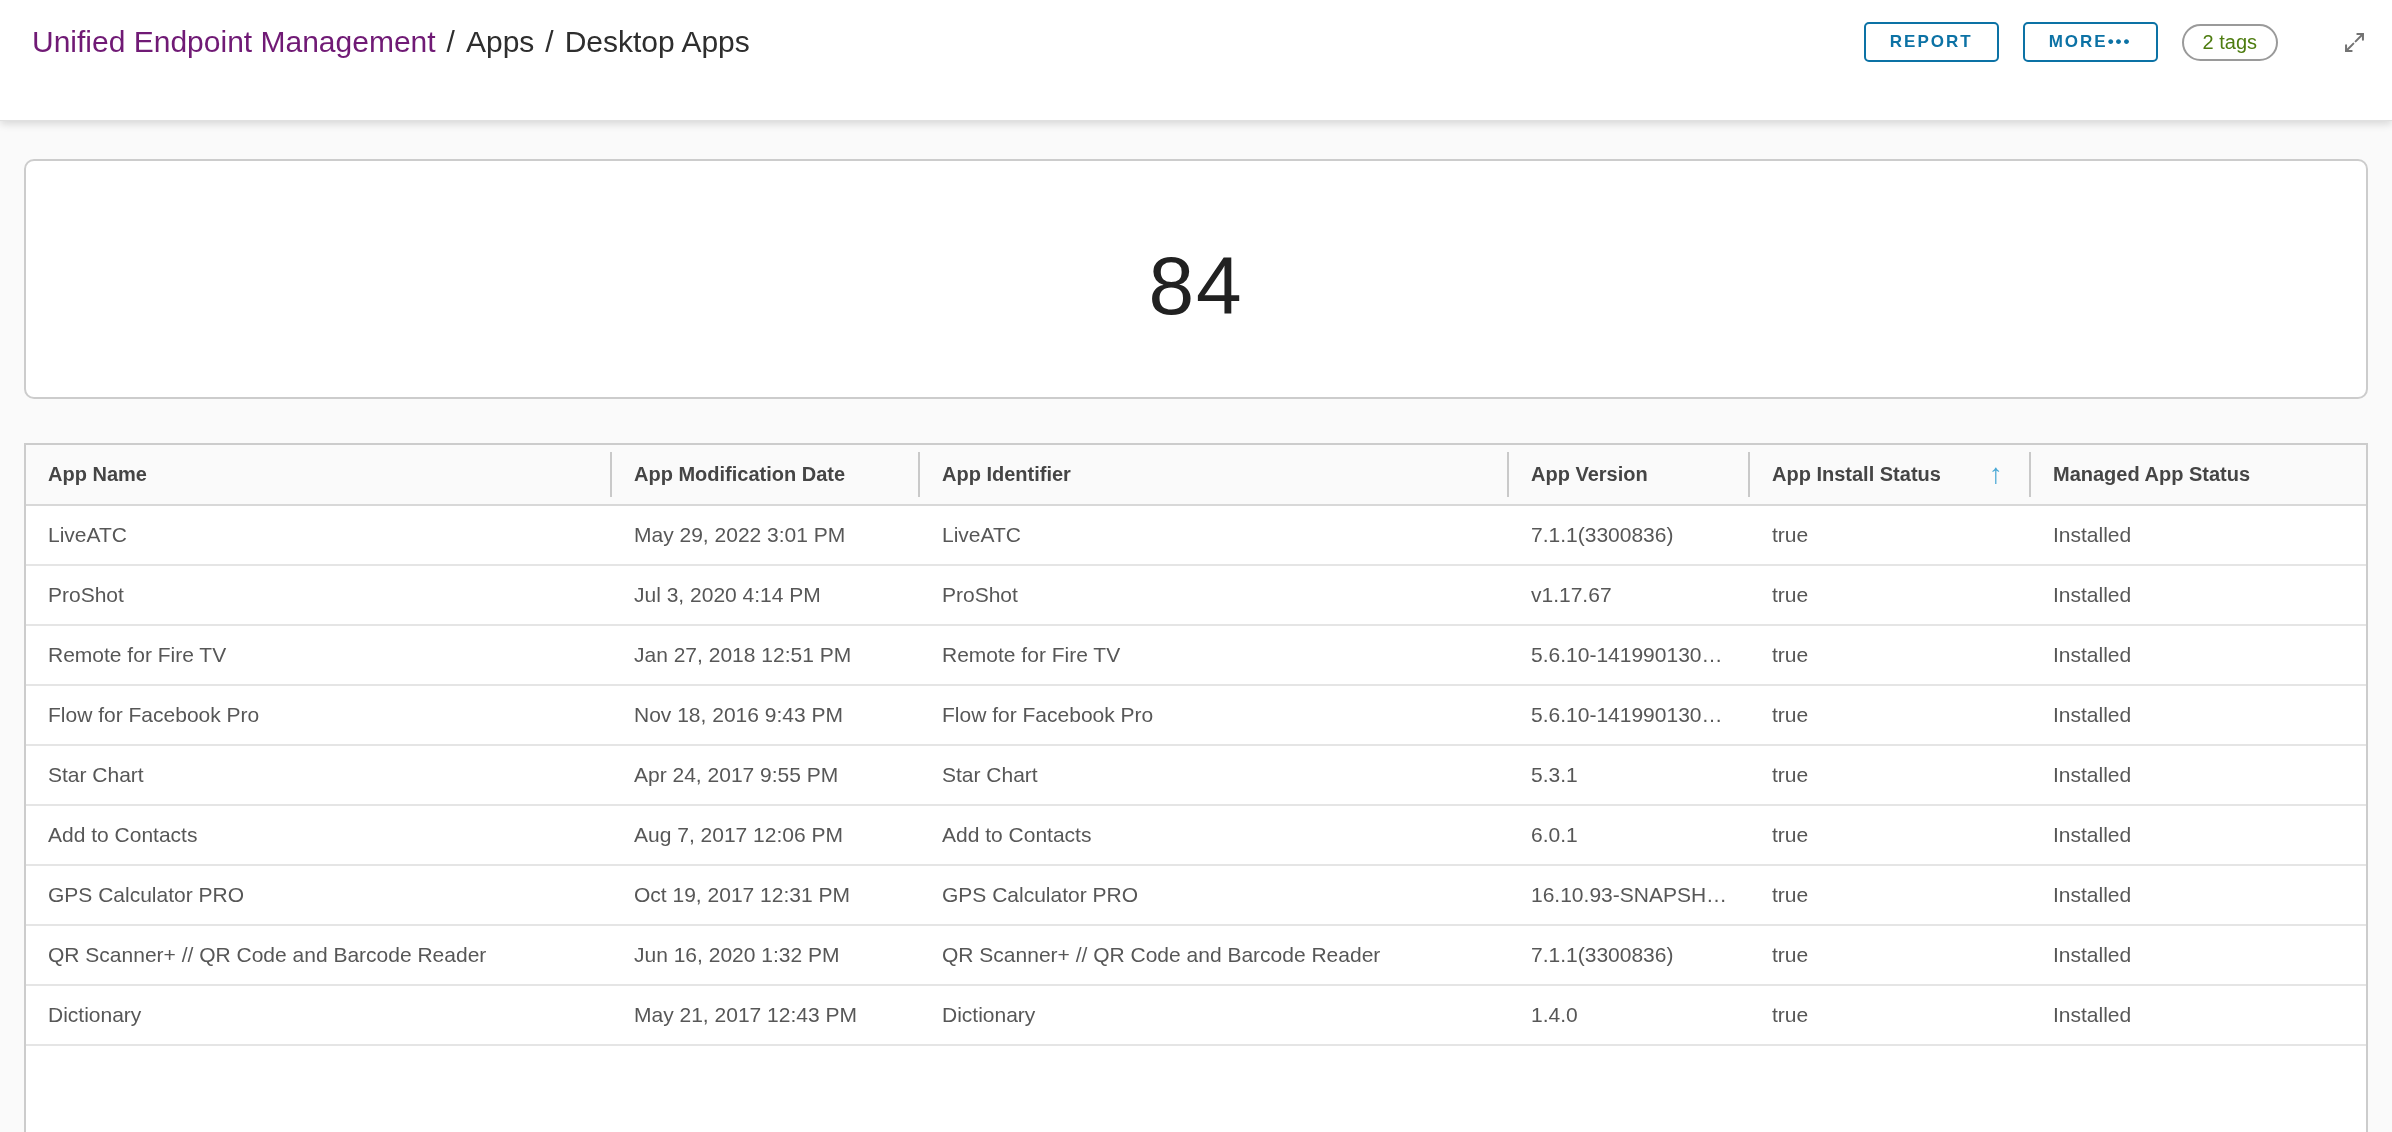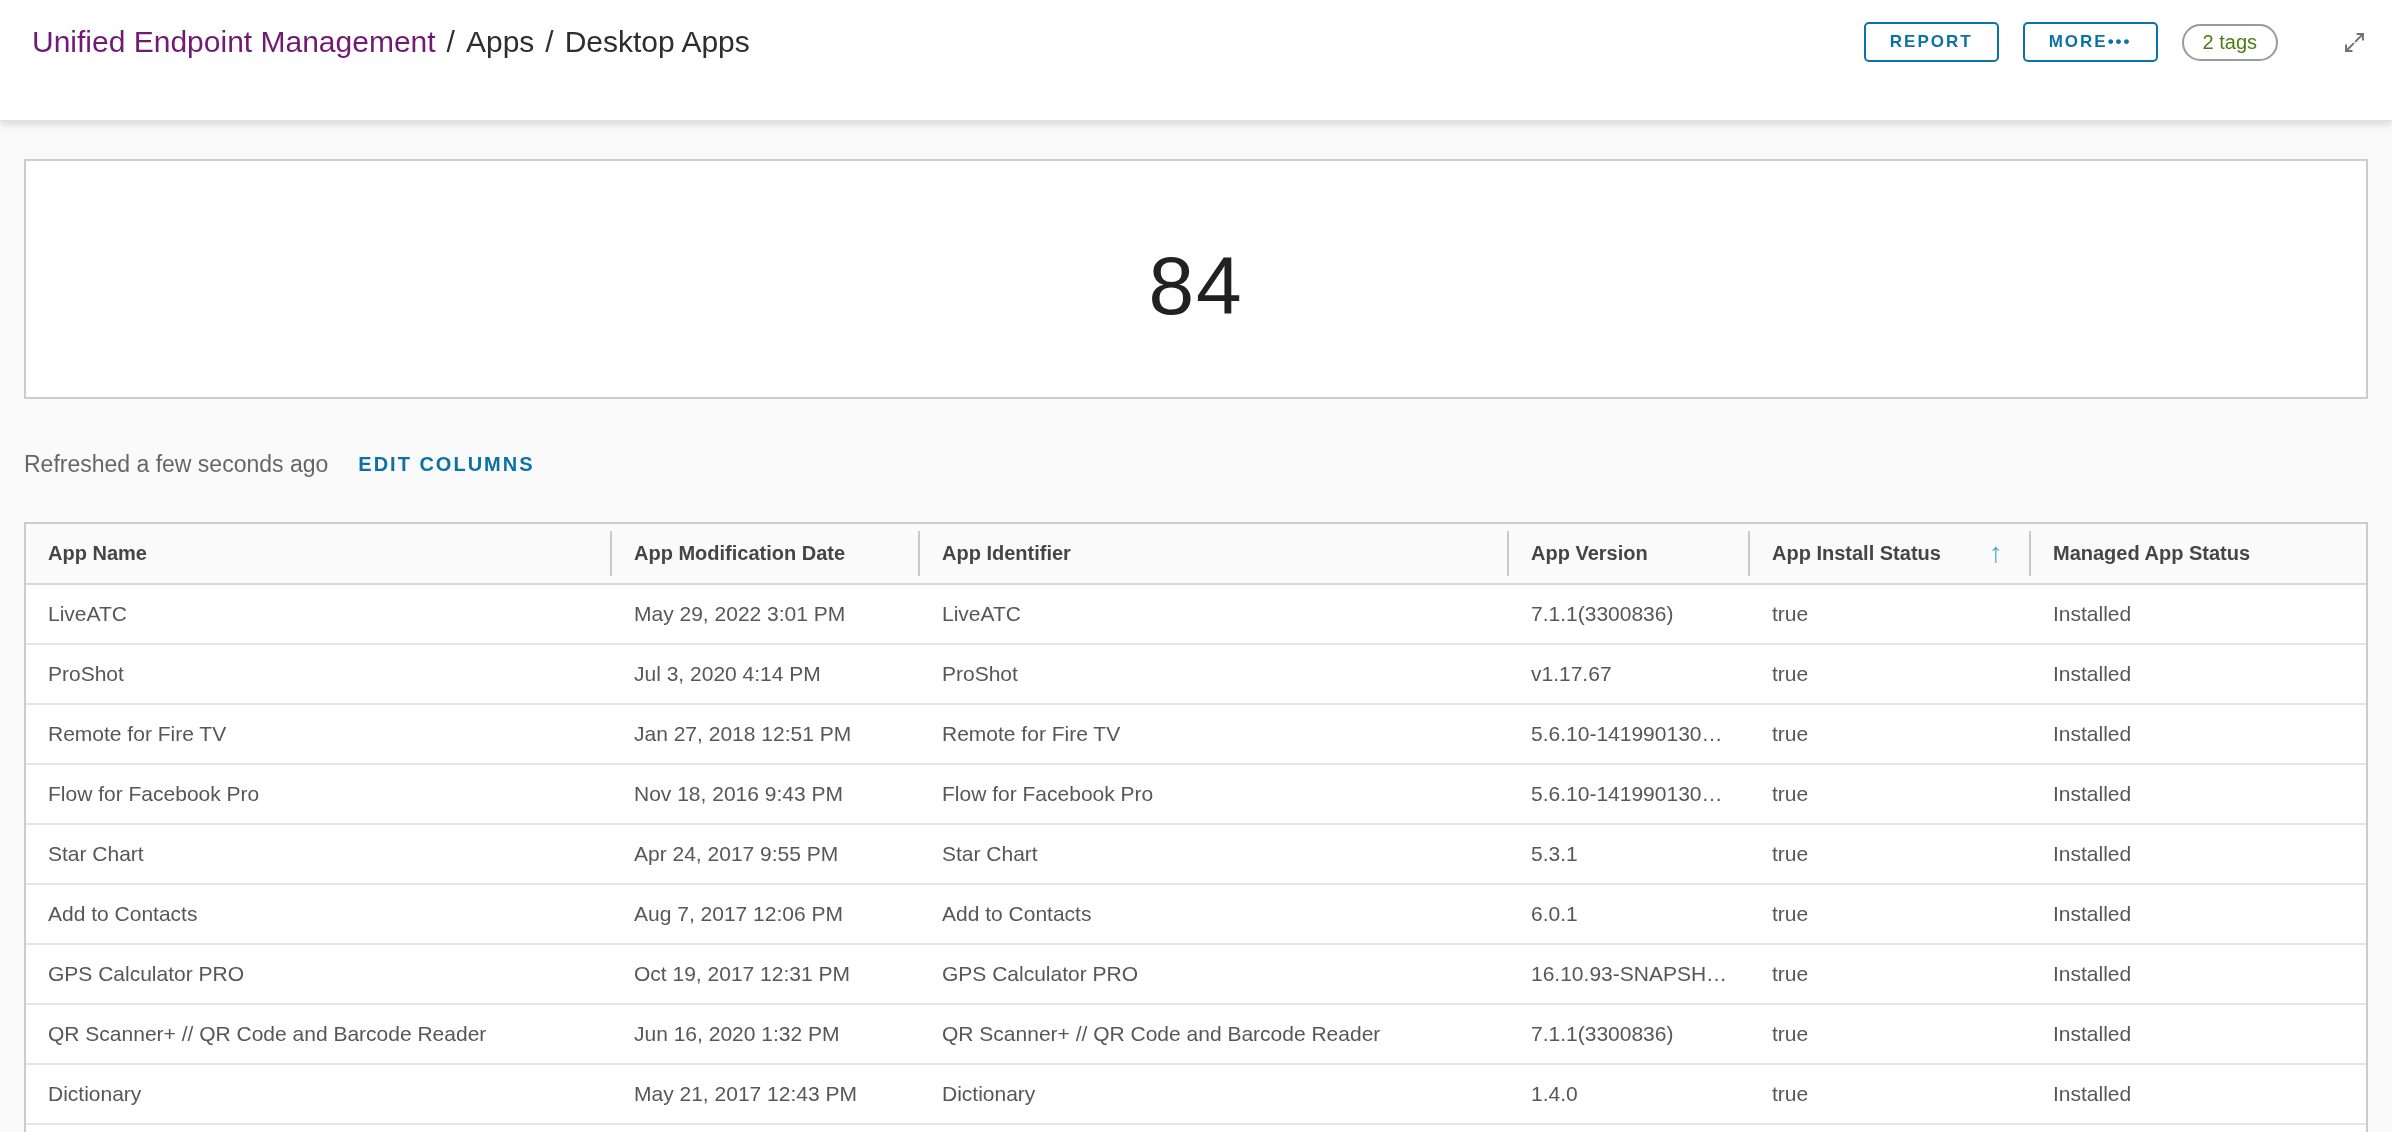--- a/index.html
+++ b/index.html
@@ -39,21 +39,21 @@
   .expand-btn {
     margin-left: 36px; margin-right: 8px;
     width: 32px; height: 40px; display: inline-flex; align-items: center; justify-content: center;
     cursor: pointer; background: transparent; border: none;
   }
   
   main { padding: 0 24px; }
   .card { background: #ffffff; border: 2px solid #cccccc; }
   .count-card {
     margin-top: 38px; height: 240px;
-    display: flex; align-items: center; justify-content: center;
+    display: flex; align-items: center; justify-content: center; border-radius: 10px;
   }
   .big-number {
     font-size: 82px; font-weight: 300; color: #212121; letter-spacing: 2px;
     padding-top: 14px;
   }
   .toolbar {
     margin-top: 52px; display: flex; align-items: center;
   }
   .refresh-status { font-size: 23px; color: #666666; }
   .edit-columns {
@@ -109,24 +109,20 @@
       </svg>
     </button>
   </div>
 </header>
 
 <main>
   <section class="card count-card">
     <div class="big-number">84</div>
   </section>
 
-  <div class="toolbar">
-    <span class="refresh-status">Refreshed a few seconds ago</span>
-    <a class="edit-columns">EDIT COLUMNS</a>
-  </div>
 
   <section class="card table-card">
     <table>
       <thead>
         <tr id="thead-row">
             <th>App Name</th>
             <th>App Modification Date</th>
             <th>App Identifier</th>
             <th>App Version</th>
             <th>App Install Status<span class="sort-arrow">↑</span></th>

